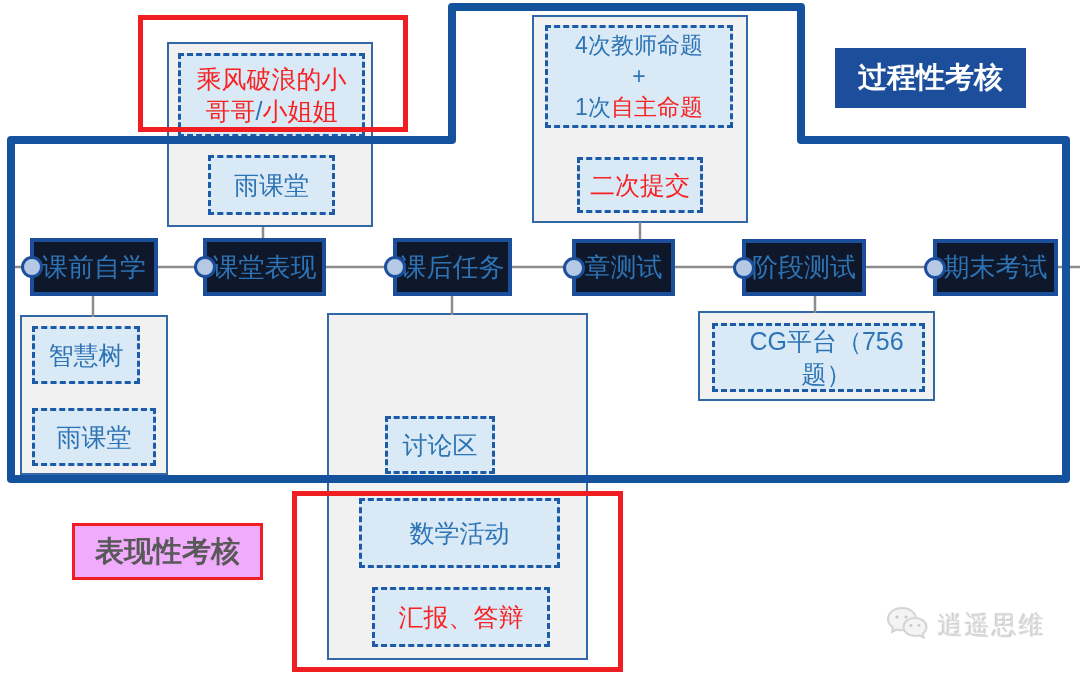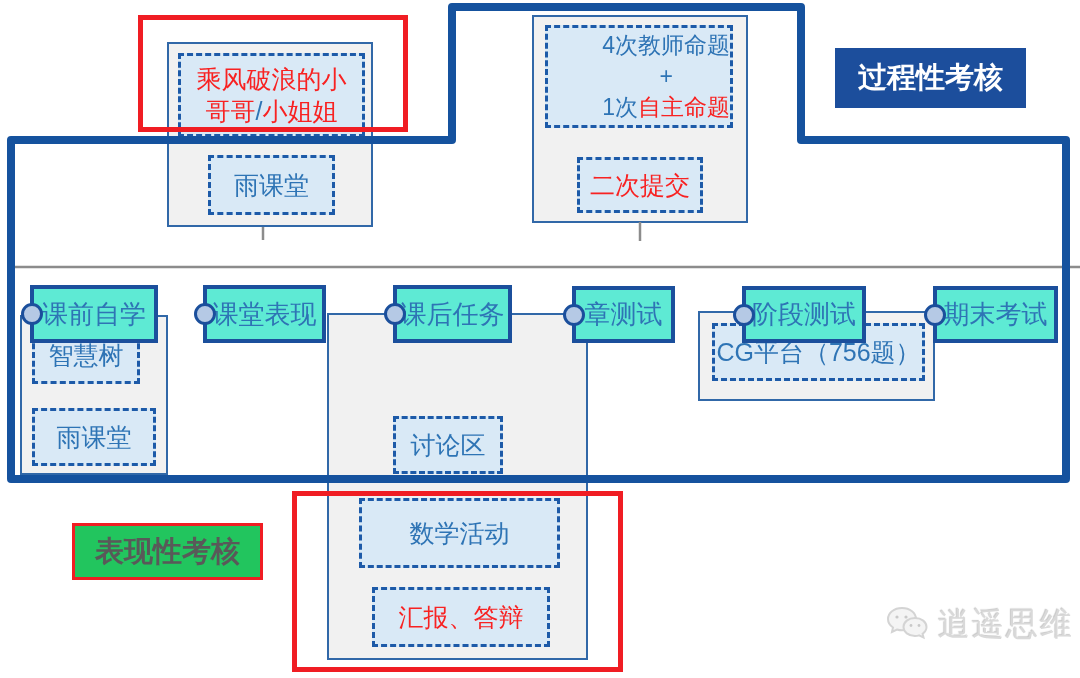--- a/index.html
+++ b/index.html
@@ -15,44 +15,44 @@
   
   .dashed{
     position:absolute;background:#d9e9f6;border:3px dashed #1d5aa8;box-sizing:border-box;
     display:flex;align-items:center;justify-content:center;text-align:center;
     color:#2e74b5;font-size:25px;line-height:1.3;
   }
   .red-text{color:#f82222;}
   .blue-text{color:#2e74b5;}
   
   .node{
-    position:absolute;background:#5eead4;border:4px solid #1b4f9c;box-sizing:border-box;
+    position:absolute;background:#0f172a;border:4px solid #1b4f9c;box-sizing:border-box;
     display:flex;align-items:center;justify-content:center;
-    color:#2e74b5;font-size:26px;z-index:3;margin-top:47px;
+    color:#2e74b5;font-size:26px;z-index:3;
   }
   .node-dot{
     position:absolute;left:-13px;top:50%;margin-top:-11px;width:16px;height:16px;
     background:#b5c9e5;border:3px solid #1b4f9c;border-radius:50%;
   }
   
   .red-rect{position:absolute;border:5px solid #f01d23;box-sizing:border-box;background:transparent;z-index:4;}
   
   .badge{
     position:absolute;display:flex;align-items:center;justify-content:center;
     font-size:29px;font-weight:bold;box-sizing:border-box;z-index:4;
   }
   .badge-process{background:#1c4e9c;color:#ffffff;}
-  .badge-performance{background:#22c55e;color:#595959;border:3px solid #f01d23;}
+  .badge-performance{background:#f0abfc;color:#595959;border:3px solid #f01d23;}
   
   .watermark{
     position:absolute;left:884px;top:602px;display:flex;align-items:center;gap:8px;
     color:#d9d9d9;z-index:4;
   }
-  .watermark-text{font-size:32px;letter-spacing:2px;text-shadow:1px 1px 1px #ffffff, -1px -1px 1px #c9c9c9;}
-  .small{font-size:23px;justify-content:flex-end;}
+  .watermark-text{font-size:25px;letter-spacing:2px;text-shadow:1px 1px 1px #ffffff, -1px -1px 1px #c9c9c9;}
+  .small{font-size:23px;}
 </style>
 </head>
 <body>
 
 <div class="canvas">
 
   <svg class="lines-layer" width="1080" height="678" viewBox="0 0 1080 678">
     <line x1="11" y1="267" x2="1080" y2="267" stroke="#8c8c8c" stroke-width="2.5"></line>
     <line x1="263" y1="227" x2="263" y2="240" stroke="#8c8c8c" stroke-width="2.5"></line>
     <line x1="640" y1="222" x2="640" y2="241" stroke="#8c8c8c" stroke-width="2.5"></line>
@@ -90,35 +90,35 @@
   <div class="panel" style="left:20px;top:315px;width:148px;height:160px;">
     <div class="dashed" style="left:10px;top:9px;width:108px;height:58px;">
       <span>智慧树</span>
     </div>
     <div class="dashed" style="left:10px;top:91px;width:124px;height:58px;">
       <span>雨课堂</span>
     </div>
   </div>
 
   <div class="panel" style="left:327px;top:313px;width:261px;height:347px;">
-    <div class="dashed" style="left:64px;top:101px;width:110px;height:58px;">
+    <div class="dashed" style="left:56px;top:101px;width:110px;height:58px;">
       <span>讨论区</span>
     </div>
     <div class="dashed" style="left:30px;top:183px;width:201px;height:70px;">
       <div>
         <span class="blue-text">数学活动</span><br>
       </div>
     </div>
     <div class="dashed" style="left:43px;top:272px;width:178px;height:60px;">
       <span class="red-text">汇报、答辩</span>
     </div>
   </div>
 
   <div class="panel" style="left:698px;top:311px;width:237px;height:90px;">
-    <div class="dashed" style="left:12px;top:10px;width:213px;height:58px;">
+    <div class="dashed" style="left:12px;top:10px;width:213px;height:69px;padding-left:16px;">
       <span>CG平台（756题）</span>
     </div>
   </div>
 
   <div class="node" style="left:30px;top:238px;width:128px;height:58px;">
     <span class="node-dot"></span>
     <span>课前自学</span>
   </div>
   <div class="node" style="left:203px;top:238px;width:123px;height:58px;">
     <span class="node-dot"></span>

